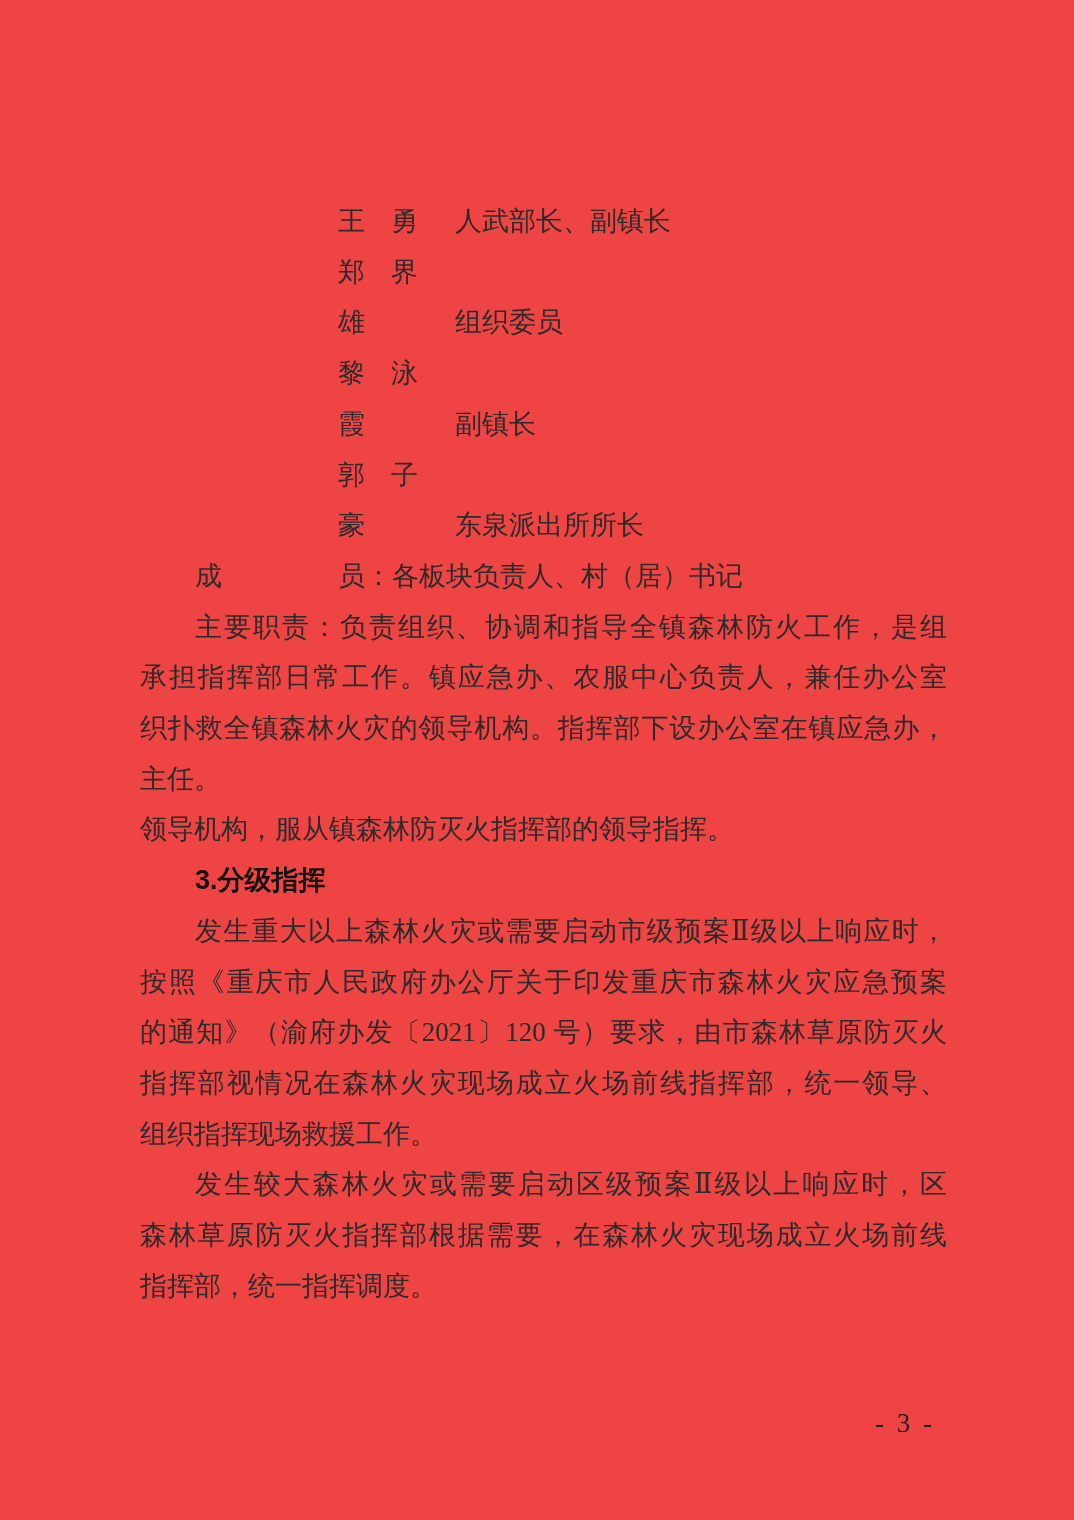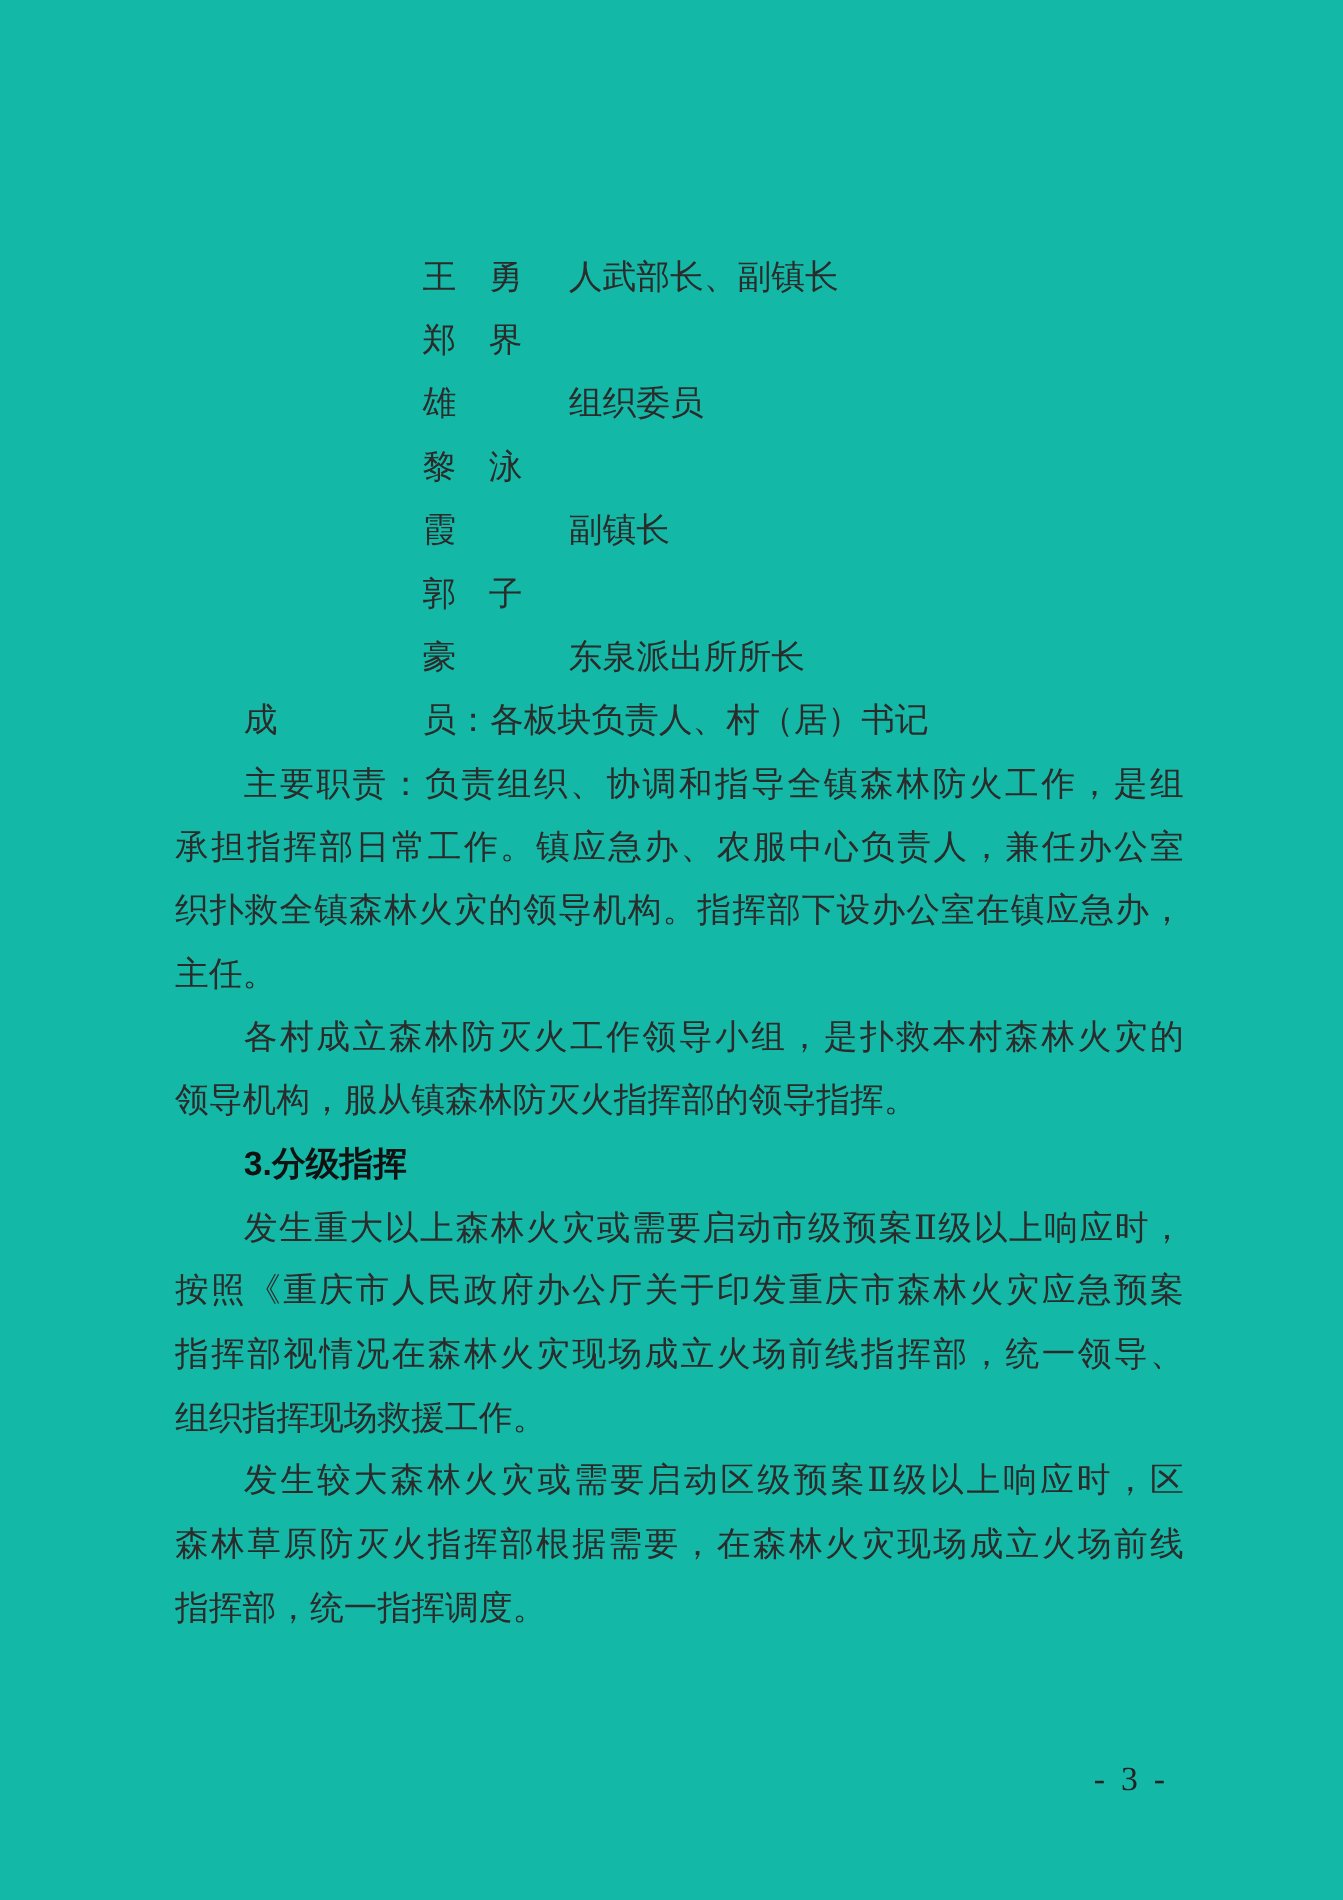--- a/index.html
+++ b/index.html
@@ -4,21 +4,21 @@
 <style>
   html, body {
     margin: 0;
     padding: 0;
     background: #ffffff;
   }
   .page {
     position: relative;
     width: 1074px;
     height: 1520px;
-    background: #14b8a6;
+    background: #ef4444;
     overflow: hidden;
     font-family: "Liberation Serif", "DejaVu Serif", serif;
     color: #2b2b2b;
   }
   .doc {
     position: absolute;
     left: 140px;
     top: 196px;
     width: 807px;
     font-size: 27px;
@@ -100,27 +100,27 @@
 
     <div class="line member">
       <span class="mlabel">成员</span><span>：</span><span>各板块负责人、村（居）书记</span>
     </div>
 
     <div class="line j ind">主要职责：负责组织、协调和指导全镇森林防火工作，是组</div>
     <div class="line j">承担指挥部日常工作。镇应急办、农服中心负责人，兼任办公室</div>
     <div class="line j">织扑救全镇森林火灾的领导机构。指挥部下设办公室在镇应急办，</div>
     <div class="line">主任。</div>
 
-    <div class="line j ind">各村成立森林防灭火工作领导小组，是扑救本村森林火灾的</div>
     <div class="line">领导机构，服从镇森林防灭火指挥部的领导指挥。</div>
 
     <div class="line ind heading">3.分级指挥</div>
 
     <div class="line j ind">发生重大以上森林火灾或需要启动市级预案Ⅱ级以上响应时，</div>
     <div class="line j">按照《重庆市人民政府办公厅关于印发重庆市森林火灾应急预案</div>
+    <div class="line j">的通知》（渝府办发〔2021〕120 号）要求，由市森林草原防灭火</div>
     <div class="line j">指挥部视情况在森林火灾现场成立火场前线指挥部，统一领导、</div>
     <div class="line">组织指挥现场救援工作。</div>
 
     <div class="line j ind">发生较大森林火灾或需要启动区级预案Ⅱ级以上响应时，区</div>
     <div class="line j">森林草原防灭火指挥部根据需要，在森林火灾现场成立火场前线</div>
     <div class="line">指挥部，统一指挥调度。</div>
 
   </div>
 
   <div class="pagenum">- 3 -</div>

